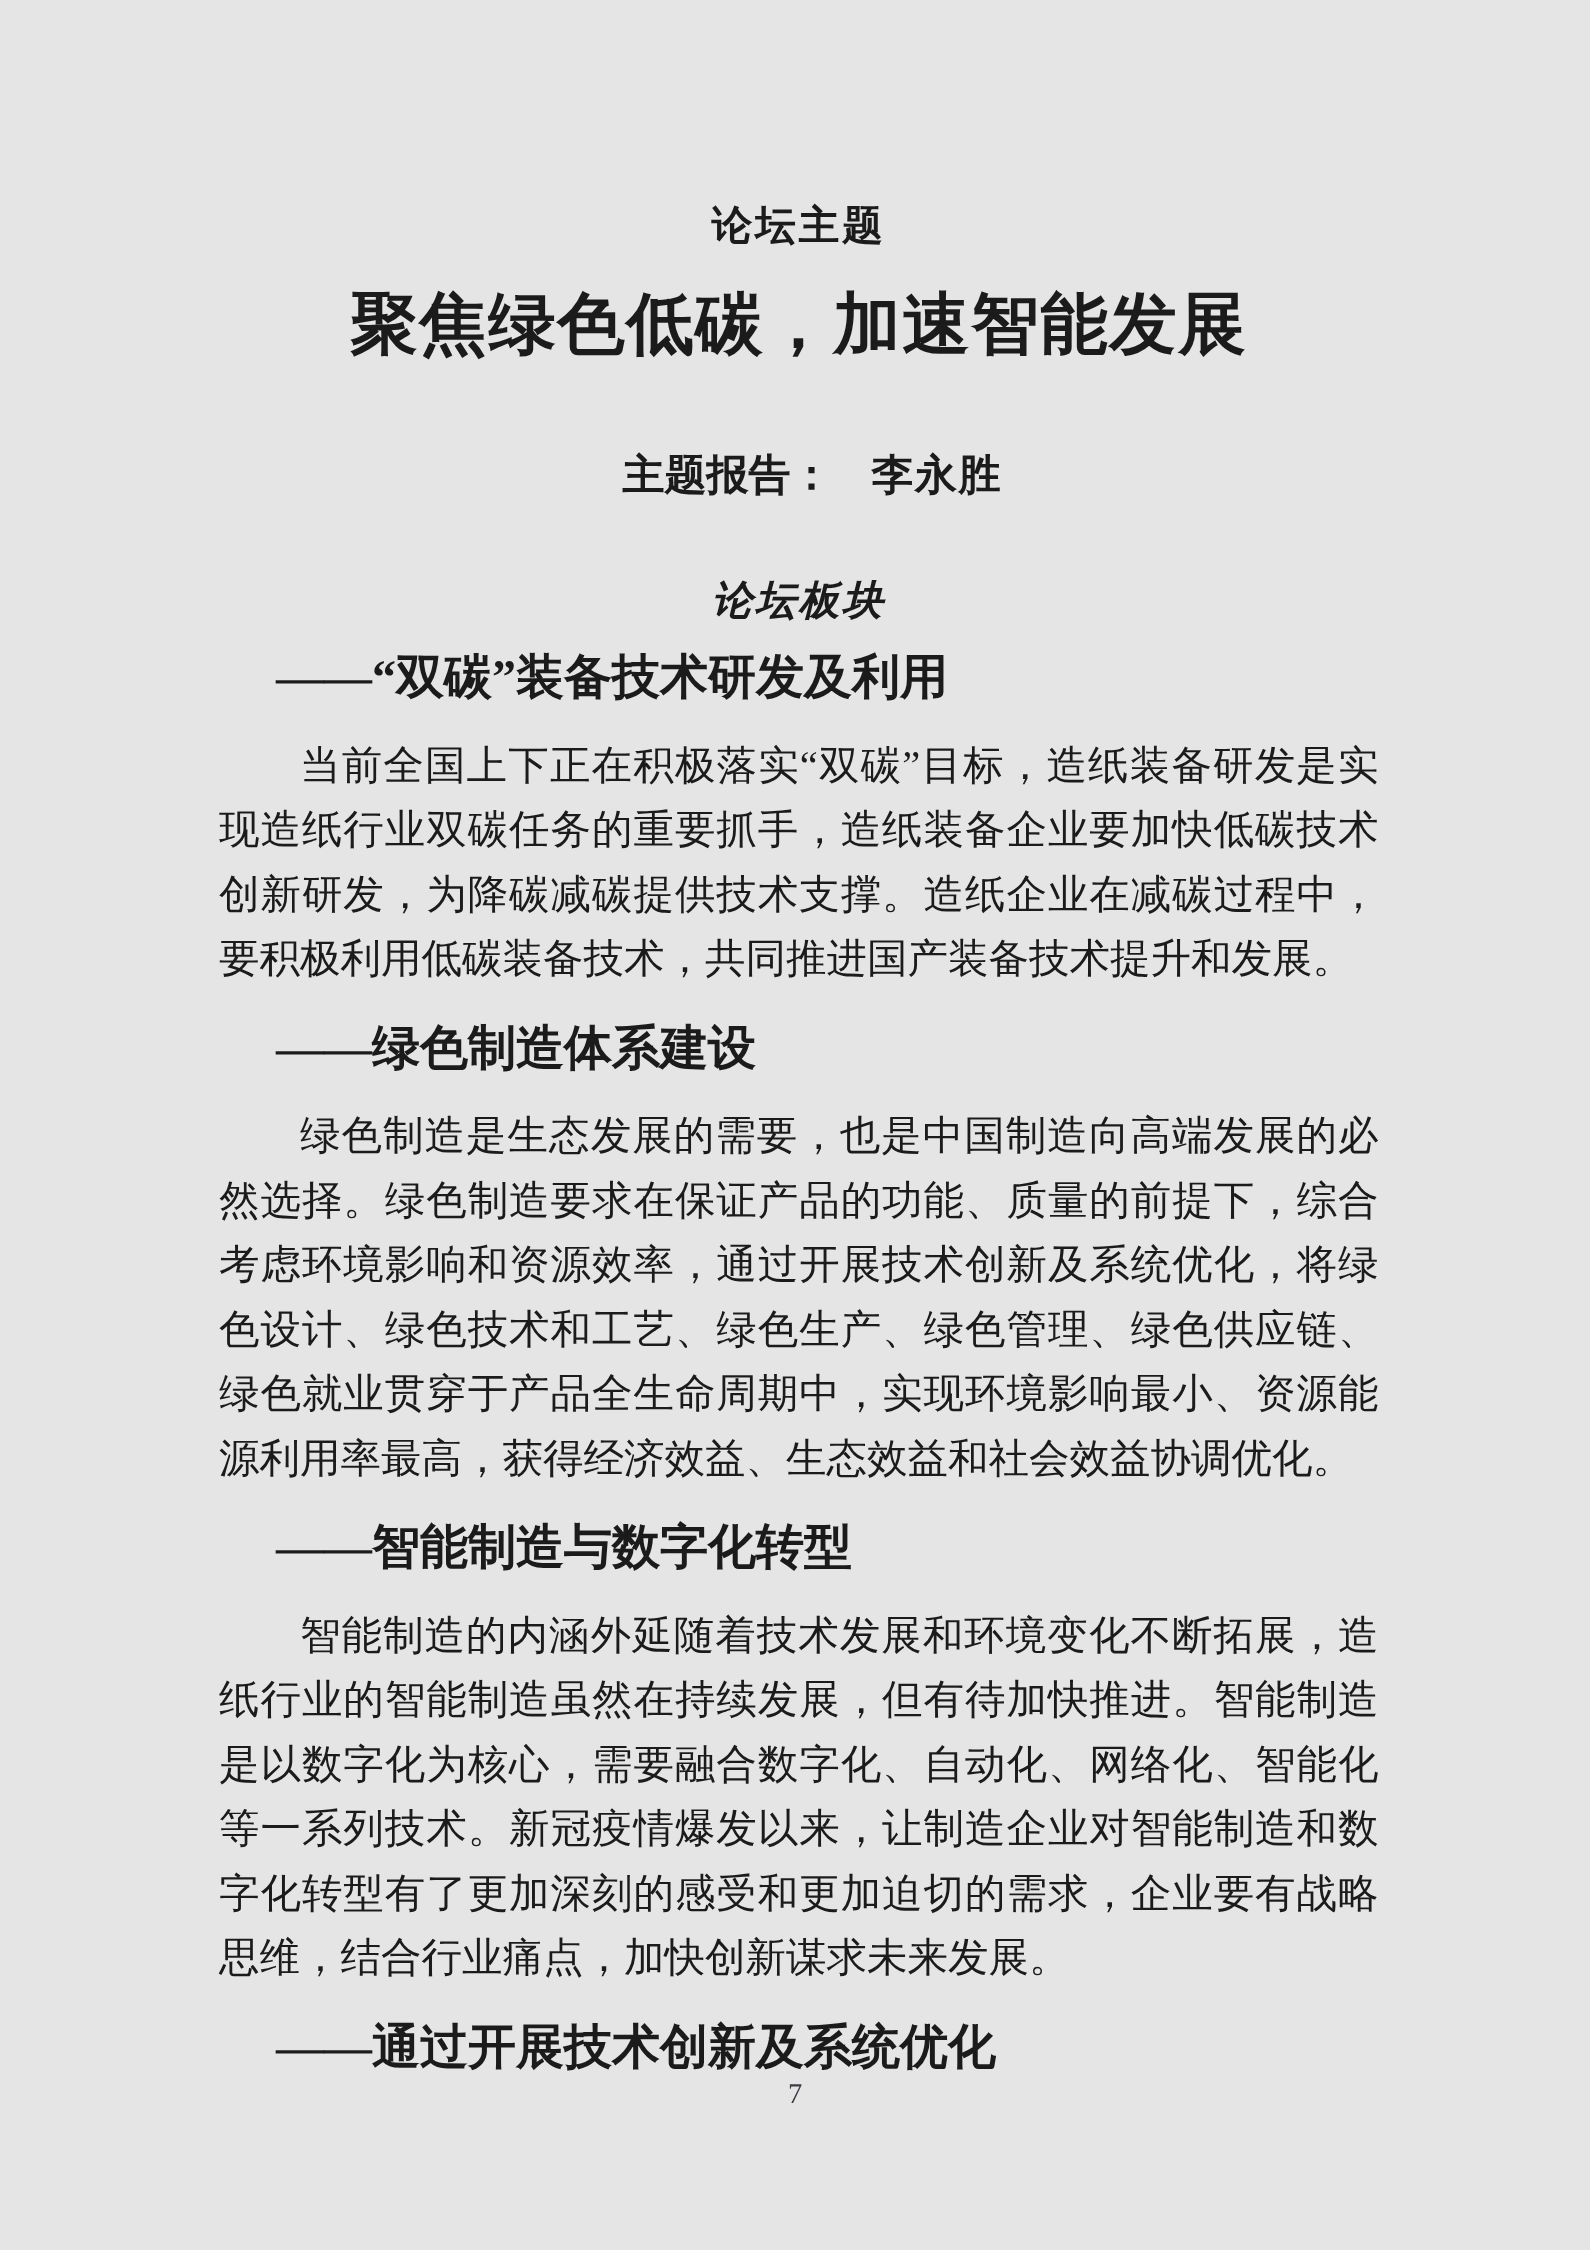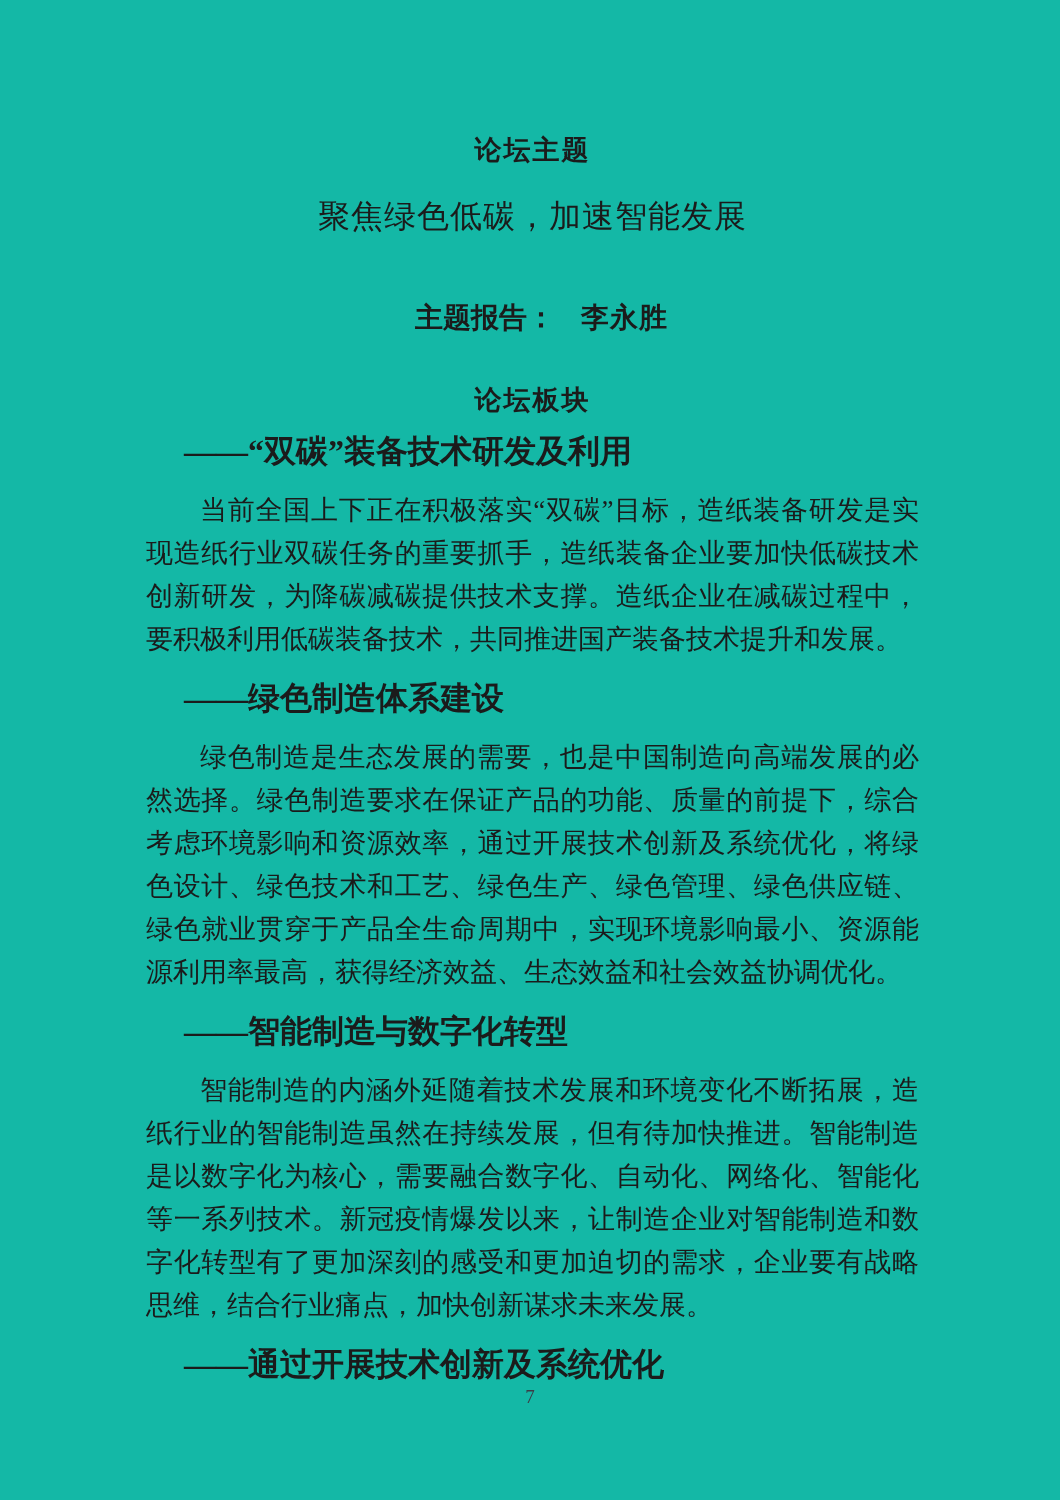--- a/index.html
+++ b/index.html
@@ -6,39 +6,39 @@
     margin: 0;
     padding: 0;
     background: #ffffff;
   }
   .page {
     position: relative;
     width: 1060px;
     height: 1500px;
     box-sizing: border-box;
     padding: 0 125px 0 130px;
-    background: #14b8a6;
+    background: #e5e5e5;
     color: #1b1b1b;
     font-family: "Liberation Serif", "DejaVu Serif", serif;
     overflow: hidden;
   }
   .theme-label {
     padding-top: 132px;
     text-align: center;
     font-size: 27px;
     line-height: 36px;
     font-weight: 700;
     letter-spacing: 2px;
   }
   .main-title {
     margin: 22px 0 0 0;
     text-align: center;
-    font-size: 32px;
+    font-size: 45px;
     line-height: 52px;
-    font-weight: 400;
+    font-weight: 700;
     letter-spacing: 1px;
   }
   .speakers {
     margin-top: 50px;
     margin-left: 285px;
   }
   .speaker-line {
     font-size: 28px;
     line-height: 52px;
     font-weight: 700;
@@ -48,20 +48,21 @@
     margin-left: 26px;
     letter-spacing: 1px;
   }
   .board-label {
     margin-top: 34px;
     text-align: center;
     font-size: 27px;
     line-height: 44px;
     font-weight: 700;
     letter-spacing: 2px;
+    font-style: italic;
   }
   .section-heading {
     margin: 8px 0 5px 0;
     font-size: 32px;
     line-height: 43px;
     font-weight: 700;
     text-indent: 54px;
   }
   .section-paragraph {
     margin: 16px;

